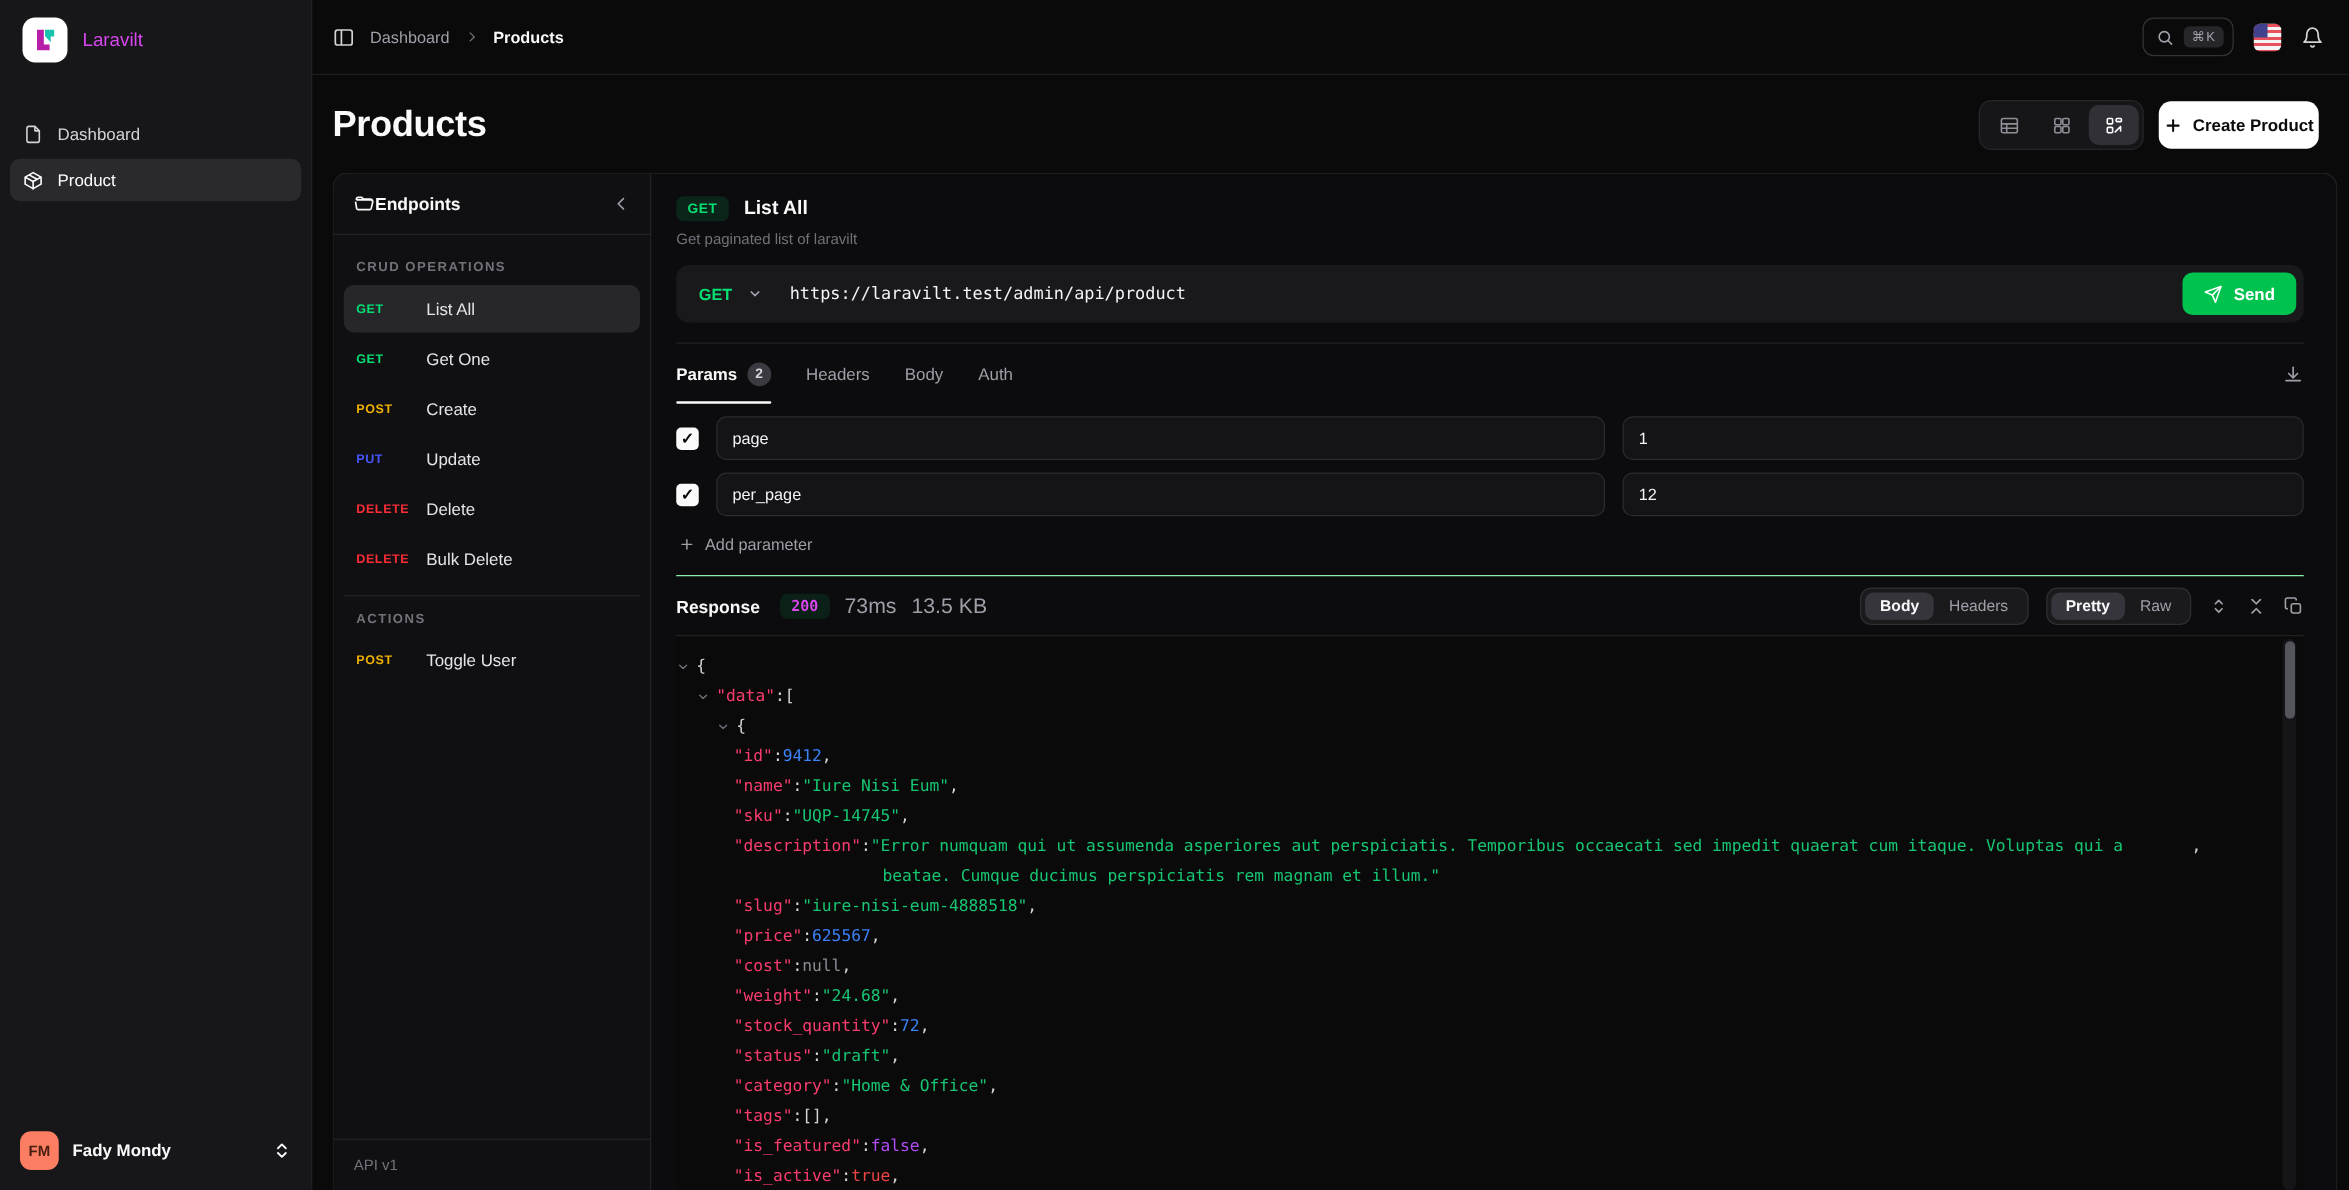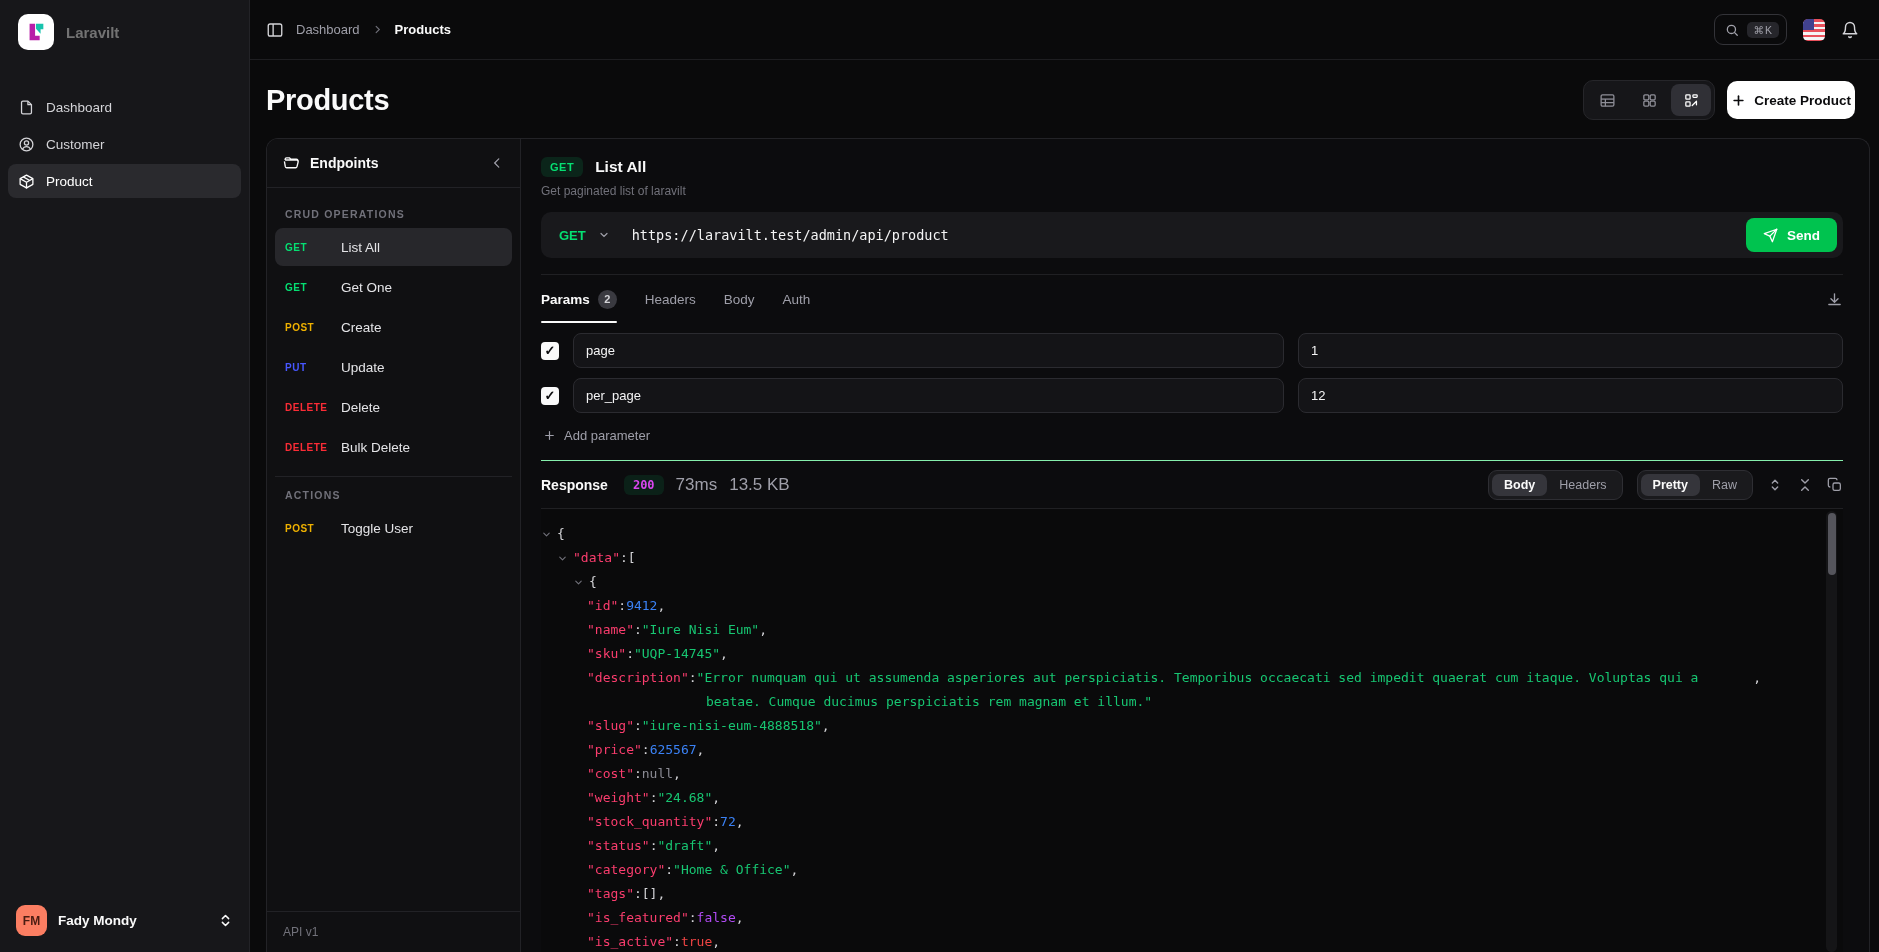--- a/index.html
+++ b/index.html
@@ -4,21 +4,21 @@
 <style>
   * { margin:0; padding:0; box-sizing:border-box; }
   html,body { width:1879px; height:952px; overflow:hidden; }
   body { background:#060607; font-family:"Liberation Sans", sans-serif; color:#e4e4e7; font-size:13px; }
   .app { display:flex; width:100%; height:100%; }
 
   
   .sidebar { width:250px; background:#17171a; border-right:1px solid #232327; display:flex; flex-direction:column; flex-shrink:0; }
   .brand { display:flex; align-items:center; gap:12px; padding:14px 18px; }
   .logo { width:36px; height:36px; background:#ffffff; border-radius:10px; display:flex; align-items:center; justify-content:center; }
-  .brand-name { font-weight:700; font-size:15px; color:#737373; }
+  .brand-name { font-weight:400; font-size:15px; color:#d946ef; }
   .nav { padding:26px 8px 0 8px; flex:1; }
   .nav-item { display:flex; align-items:center; gap:11px; height:34px; padding:0 10px; margin-bottom:3px; border-radius:8px; color:#d4d4d8; cursor:pointer; }
   .nav-item svg { width:17px; height:17px; flex-shrink:0; }
   .nav-item.active { background:#2a2a2e; color:#ffffff; }
   .nav-item span { font-size:13.5px; }
   .user-row { display:flex; align-items:center; gap:11px; padding:12px 16px 16px 16px; cursor:pointer; }
   .avatar { width:31px; height:31px; border-radius:9px; background:#fb7e62; color:#4a1d12; font-weight:700; font-size:12px; display:flex; align-items:center; justify-content:center; }
   .user-name { font-weight:700; font-size:13.5px; color:#fafafa; flex:1; }
 
   
@@ -42,21 +42,21 @@
   .view-group { display:flex; background:#161619; border:1px solid #26262a; border-radius:10px; padding:3px; gap:2px; }
   .view-btn { width:40px; height:32px; display:flex; align-items:center; justify-content:center; border-radius:8px; color:#8f8f98; cursor:pointer; }
   .view-btn.active { background:#303036; color:#ffffff; }
   .create-btn { height:38px; background:#ffffff; color:#0b0b0d; font-weight:700; font-size:13.5px; border:none; border-radius:10px; padding:0 4px; display:flex; align-items:center; gap:8px; cursor:pointer; font-family:inherit; }
 
   
   .card { flex:1; margin:0 9px 0 16px; border:1px solid #232327; border-bottom:none; border-radius:12px 12px 0 0; display:flex; overflow:hidden; background:#0c0c0e; }
 
   
   .endpoints { width:254px; border-right:1px solid #222226; display:flex; flex-direction:column; background:#101012; flex-shrink:0; }
-  .ep-header { height:49px; display:flex; align-items:center; gap:10px; padding:0 16px; border-bottom:1px solid #222226; flex-shrink:0; }
+  .ep-header { height:49px; display:flex; align-items:center; padding:0 16px; border-bottom:1px solid #222226; flex-shrink:0; }
   .ep-title { font-weight:700; font-size:14px; color:#fafafa; flex:1; }
   .ep-body { flex:1; padding:8px 8px 0 8px; overflow:hidden; }
   .ep-section-label { font-size:10.5px; letter-spacing:1.2px; color:#71717a; font-weight:700; padding:12px 10px 8px 10px; }
   .ep-section + .ep-section { border-top:1px solid #222226; margin-top:10px; }
   .ep-item { display:flex; align-items:center; gap:14px; height:38px; padding:0 10px; border-radius:8px; cursor:pointer; margin-bottom:2px; }
   .ep-item.active { background:#27272b; }
   .ep-method { font-size:10px; font-weight:800; width:42px; letter-spacing:0.5px; }
   .ep-name { font-size:13.5px; color:#e4e4e7; }
   .ep-footer { border-top:1px solid #222226; padding:13px 16px; color:#71717a; font-size:12px; flex-shrink:0; }
 
@@ -121,30 +121,20 @@
     </div>
     <nav class="nav" id="nav">
         <div class="nav-item">
           <span>
             <svg width="17" height="17" viewBox="0 0 24 24" fill="none" stroke="currentColor" stroke-width="1.8" stroke-linejoin="round">
               <path d="M14 3H7a2 2 0 0 0-2 2v14a2 2 0 0 0 2 2h10a2 2 0 0 0 2-2V8z"></path>
               <path d="M14 3v5h5"></path>
             </svg>
           </span>
           <span>Dashboard</span>
-        </div>
-        <div class="nav-item">
-          <span>
-            <svg width="17" height="17" viewBox="0 0 24 24" fill="none" stroke="currentColor" stroke-width="1.8">
-              <circle cx="12" cy="12" r="9"></circle>
-              <circle cx="12" cy="10" r="3"></circle>
-              <path d="M6.5 18.5a6 6 0 0 1 11 0"></path>
-            </svg>
-          </span>
-          <span>Customer</span>
         </div>
         <div class="nav-item active">
           <span>
             <svg width="17" height="17" viewBox="0 0 24 24" fill="none" stroke="currentColor" stroke-width="1.8" stroke-linejoin="round">
               <path d="M21 8l-9-5-9 5v8l9 5 9-5z"></path>
               <path d="M3 8l9 5 9-5"></path>
               <path d="M12 13v9"></path>
               <path d="M7.5 5.5l9 5"></path>
             </svg>
           </span>

